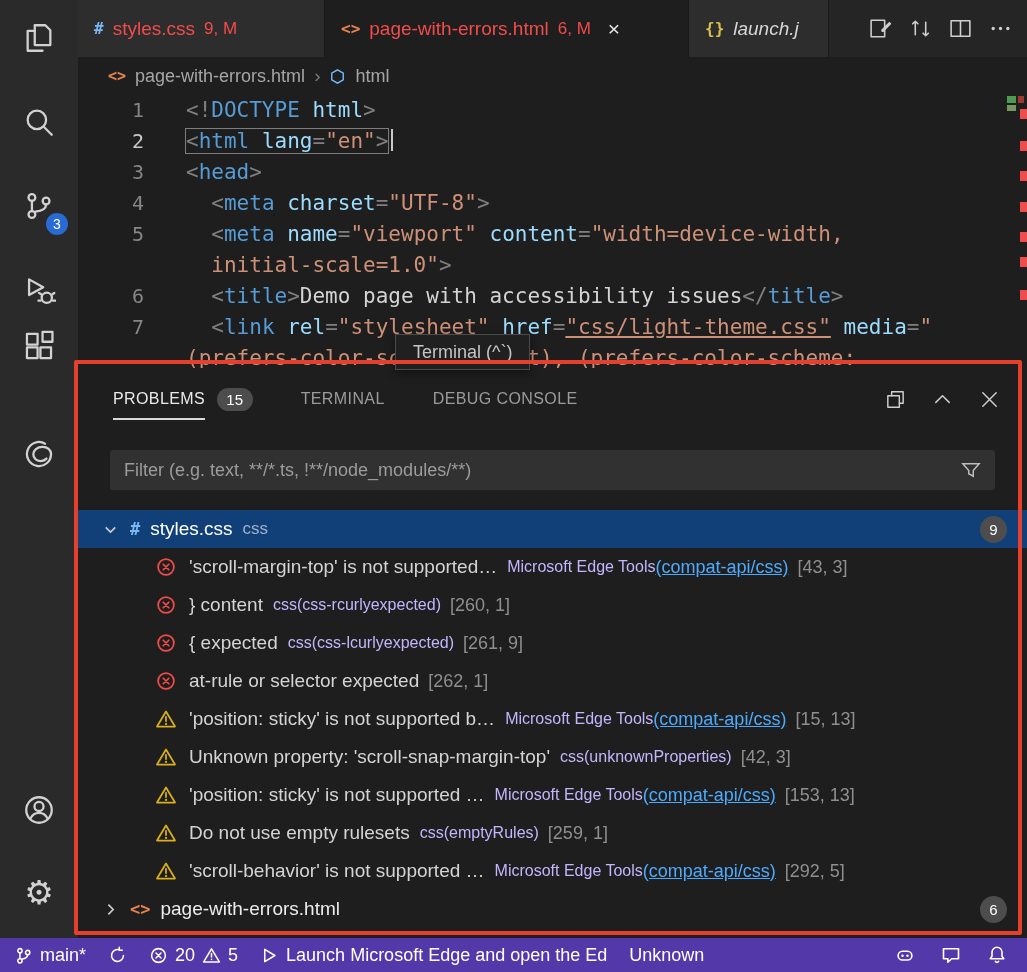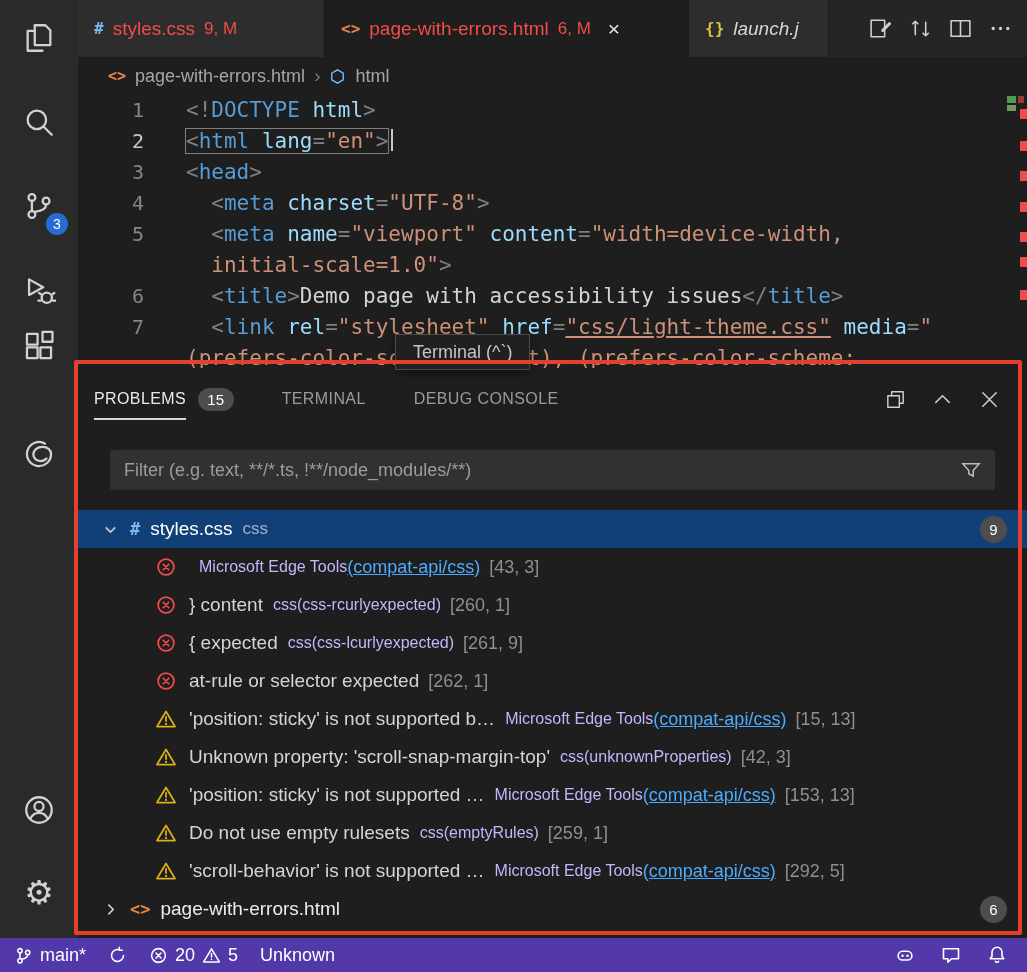--- a/index.html
+++ b/index.html
@@ -43,21 +43,21 @@
   .line-content{margin-left:42px;white-space:pre}
   .tk-tag{color:#569cd6}.tk-attr{color:#9cdcfe}.tk-str{color:#ce9178}.tk-punc{color:#808080}.tk-plain{color:#d4d4d4}
   .tk-link{text-decoration:underline}
   .cursor-box{outline:1px solid #7d7d7d}
   .cursor{display:inline-block;width:2px;height:22px;background:#c8c8c8;vertical-align:-3px;margin-left:3px}
   .minimap{position:absolute;right:0;top:95px;width:22px;height:280px;z-index:2}
   .mm{position:absolute}
 
   
   .panel{position:absolute;left:78px;top:368px;width:949px;height:570px;background:#1e1e1e;z-index:10}
-  .panel-header{display:flex;align-items:center;height:62px;padding-left:16px;position:relative}
+  .panel-header{display:flex;align-items:center;height:62px;padding-left:35px;position:relative}
   .ptab{height:62px;display:flex;align-items:center;margin-right:48px;font-size:16px;letter-spacing:.4px;color:#9b9b9b}
   .ptab .plabel{position:relative}
   .ptab.active{color:#e9e9e9}
   .ptab.active .plabel::after{content:"";position:absolute;left:0;right:0;bottom:-12px;height:2px;background:#d8d8d8}
   .badge{background:#4d4d4d;color:#fff;border-radius:12px;font-size:15px;padding:3px 9px;font-family:"Liberation Sans",sans-serif;font-style:normal}
   .badge.round{width:27px;height:27px;padding:0;display:flex;align-items:center;justify-content:center;border-radius:50%;font-size:15px}
   .ptab .badge{margin-left:12px}
   .panel-actions{position:absolute;right:26px;top:0;height:62px;display:flex;align-items:center;gap:24px}
   .panel-actions svg{width:23px;height:23px;stroke:#d0d0d0;fill:none;stroke-width:1.5;stroke-linejoin:round;stroke-linecap:round}
   .filter{margin:20px 32px 0;height:40px;background:#313131;border-radius:3px;display:flex;align-items:center;padding:0 14px}
@@ -265,20 +265,21 @@
           <span class="fi fi-css">#</span>
           <span class="fname">styles.css</span>
           <span class="lang">css</span>
           <span class="badge round">9</span>
         </div>
         <div class="prow pitem">
           <span class="sev"><svg viewBox="0 0 16 16">
               <circle cx="8" cy="8" r="6.3" fill="none" stroke="#f14c4c" stroke-width="1.4"></circle>
               <path d="M5.8 5.8l4.4 4.4M10.2 5.8l-4.4 4.4" stroke="#f14c4c" stroke-width="1.4" stroke-linecap="round"></path>
             </svg></span>
+          <span class="msg">'scroll-margin-top' is not supported…</span>
           <span class="src">Microsoft Edge Tools</span>
           <span class="lnk">(compat-api/css)</span>
           <span class="pos">[43, 3]</span>
         </div>
         <div class="prow pitem">
           <span class="sev"><svg viewBox="0 0 16 16">
               <circle cx="8" cy="8" r="6.3" fill="none" stroke="#f14c4c" stroke-width="1.4"></circle>
               <path d="M5.8 5.8l4.4 4.4M10.2 5.8l-4.4 4.4" stroke="#f14c4c" stroke-width="1.4" stroke-linecap="round"></path>
             </svg></span>
           <span class="msg">} content</span>
@@ -389,20 +390,26 @@
         </svg>
       <span>20</span>
       <svg viewBox="0 0 16 16">
           <path d="M8 2.4L14.6 13.4H1.4z"></path>
           <path d="M8 6.3v3"></path>
           <circle cx="8" cy="11.3" r=".7" fill="#fff" stroke="none"></circle>
         </svg>
       <span>5</span>
     </div>
     <div class="sb-item">
+      <svg viewBox="0 0 16 16">
+          <path d="M4 2.8l8.5 5.2L4 13.2z"></path>
+        </svg>
+      <span>Launch Microsoft Edge and open the Ed</span>
+    </div>
+    <div class="sb-item">
       <span>Unknown</span>
     </div>
     <div class="sb-right">
       <svg viewBox="0 0 16 16">
           <rect x="2.5" y="5" width="11" height="7" rx="3.5"></rect>
           <circle cx="6" cy="8.5" r="1" fill="#fff" stroke="none"></circle>
           <circle cx="10" cy="8.5" r="1" fill="#fff" stroke="none"></circle>
         </svg>
       <svg viewBox="0 0 16 16">
           <path d="M2 3h12v8H8.5L5.5 13.8V11H2z"></path>

